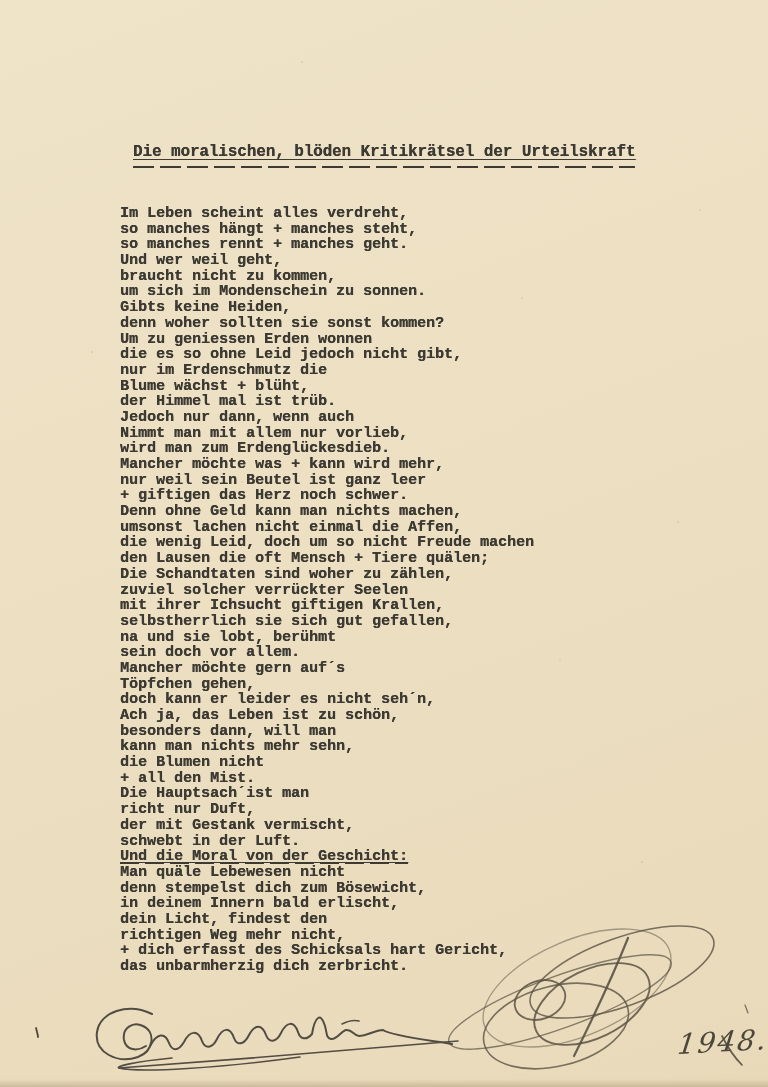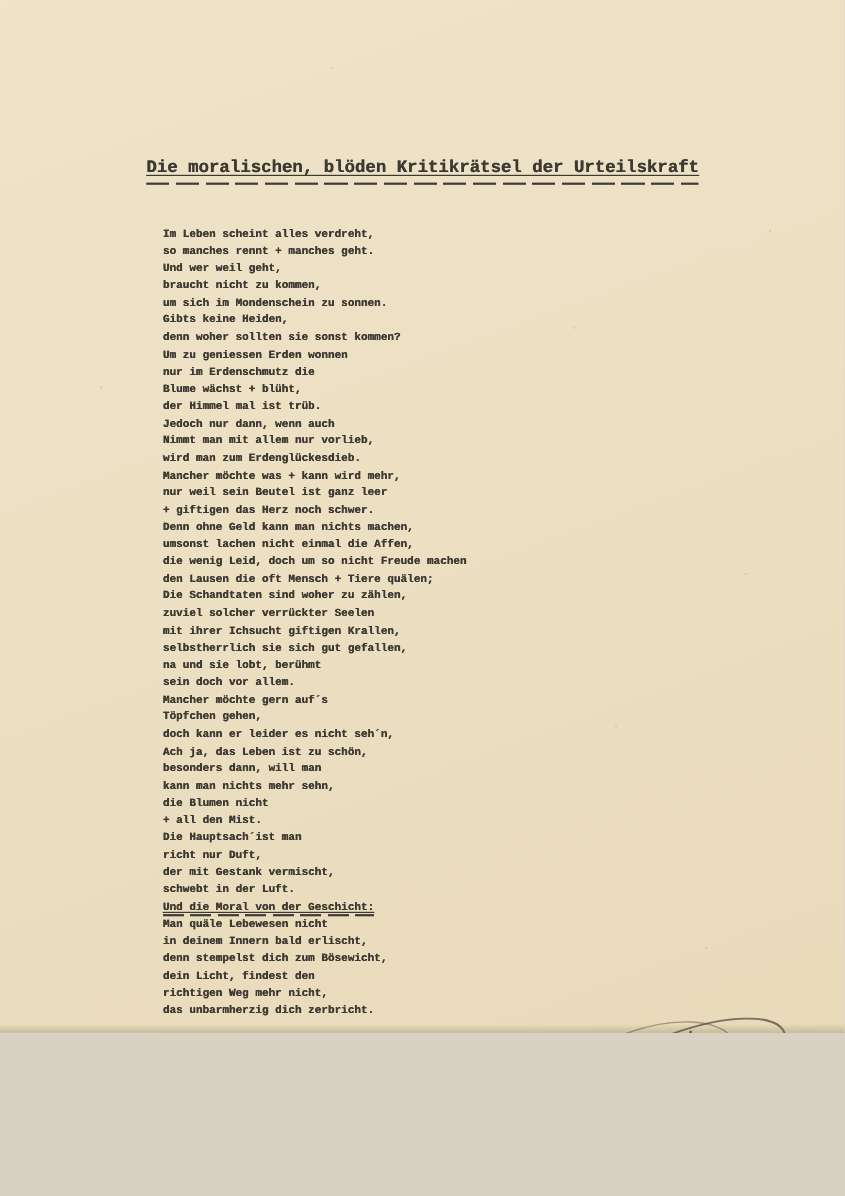--- a/index.html
+++ b/index.html
@@ -3,21 +3,21 @@
 <meta charset="utf-8">
 <style>
   html,body{margin:0;padding:0;background:#d8d2c4;}
   :root{
     --paper:#ecdfc2;
     --ink:#3d3a33;
     --pencil:#554d3e;
   }
   .paper{
     position:relative;
-    width:768px;height:939px;
+    width:768px;height:1087px;
     margin:0 auto;
     background:linear-gradient(160deg,#efe3c8 0%,var(--paper) 50%,#e8dab9 100%);
     overflow:hidden;
     font-family:"Liberation Mono",monospace;
   }
   .paper::after{
     content:'';position:absolute;left:0;right:0;bottom:0;height:8px;
     background:linear-gradient(rgba(0,0,0,0),rgba(93,72,40,.22));
     pointer-events:none;
   }
@@ -30,22 +30,22 @@
     text-decoration-thickness:1.4px;
     text-underline-offset:3px;
     padding-bottom:7px;
     background-image:repeating-linear-gradient(90deg,var(--ink) 0 21px,transparent 21px 27px);
     background-size:100% 2.4px;
     background-repeat:no-repeat;
     background-position:left bottom;
     text-shadow:0.3px 0 0 currentColor;
   }
   .poem{
-    position:absolute;left:148px;top:206px;
-    font-size:10px;font-weight:700;color:var(--ink);
+    position:absolute;left:120px;top:206px;
+    font-size:15px;font-weight:700;color:var(--ink);
     text-shadow:0.3px 0 0 currentColor;
   }
   .line{
     height:15.7px;line-height:15.7px;white-space:pre;width:max-content;
   }
   .line.dashed-underline{
     text-decoration:underline;
     text-decoration-thickness:1.3px;
     text-underline-offset:2px;
     padding-bottom:4px;height:11.7px;
@@ -67,27 +67,29 @@
 </style>
 </head>
 <body>
 
 <div class="paper">
 
   <h1 class="title">Die moralischen, blöden Kritikrätsel der Urteilskraft</h1>
 
   <div class="poem">
       <div class="line">Im Leben scheint alles verdreht,</div>
+      <div class="line">so manches hängt + manches steht,</div>
       <div class="line">so manches rennt + manches geht.</div>
       <div class="line">Und wer weil geht,</div>
       <div class="line">braucht nicht zu kommen,</div>
       <div class="line">um sich im Mondenschein zu sonnen.</div>
       <div class="line">Gibts keine Heiden,</div>
       <div class="line">denn woher sollten sie sonst kommen?</div>
       <div class="line">Um zu geniessen Erden wonnen</div>
+      <div class="line">die es so ohne Leid jedoch nicht gibt,</div>
       <div class="line">nur im Erdenschmutz die</div>
       <div class="line">Blume wächst + blüht,</div>
       <div class="line">der Himmel mal ist trüb.</div>
       <div class="line">Jedoch nur dann, wenn auch</div>
       <div class="line">Nimmt man mit allem nur vorlieb,</div>
       <div class="line">wird man zum Erdenglückesdieb.</div>
       <div class="line">Mancher möchte was + kann wird mehr,</div>
       <div class="line">nur weil sein Beutel ist ganz leer</div>
       <div class="line">+ giftigen das Herz noch schwer.</div>
       <div class="line">Denn ohne Geld kann man nichts machen,</div>
@@ -107,24 +109,25 @@
       <div class="line">besonders dann, will man</div>
       <div class="line">kann man nichts mehr sehn,</div>
       <div class="line">die Blumen nicht</div>
       <div class="line">+ all den Mist.</div>
       <div class="line">Die Hauptsach´ist man</div>
       <div class="line">richt nur Duft,</div>
       <div class="line">der mit Gestank vermischt,</div>
       <div class="line">schwebt in der Luft.</div>
       <div class="line dashed-underline">Und die Moral von der Geschicht:</div>
       <div class="line">Man quäle Lebewesen nicht</div>
+      <div class="line">denn stempelst dich zum Bösewicht,</div>
       <div class="line">in deinem Innern bald erlischt,</div>
-      <div class="line">denn stempelst dich zum Bösewicht,</div>
       <div class="line">dein Licht, findest den</div>
       <div class="line">richtigen Weg mehr nicht,</div>
+      <div class="line">+ dich erfasst des Schicksals hart Gericht,</div>
       <div class="line">das unbarmherzig dich zerbricht.</div>
     </div>
 
   <div class="year">1948.</div>
 
   <svg class="overlay" width="768" height="1087" viewBox="0 0 768 1087" aria-hidden="false">
 
     <g fill="#b5a477" opacity="0.45">
       <circle cx="302" cy="62" r="0.9"></circle>
         <circle cx="522" cy="298" r="0.8"></circle>

